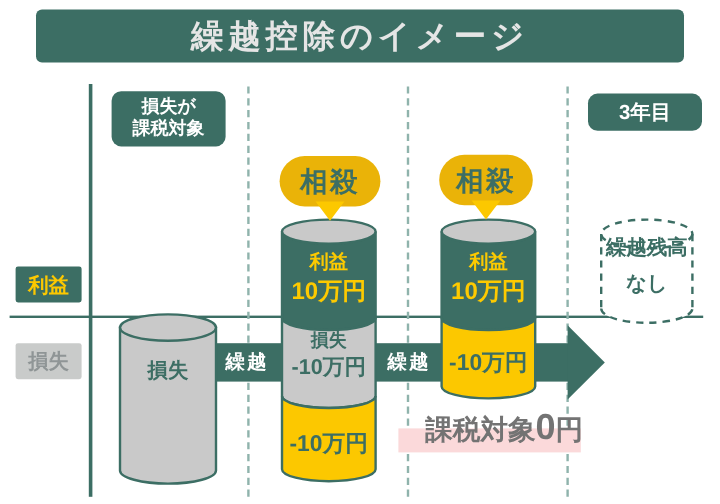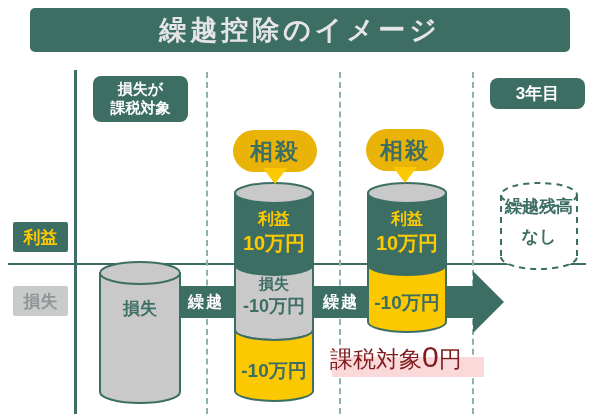--- a/index.html
+++ b/index.html
@@ -76,22 +76,22 @@
   .bub1{left:233px;top:130px;width:84px;height:42px;}
   .bub2{left:366px;top:129px;width:78px;height:42px;}
   .bubble-tail{
     position:absolute;width:0;height:0;z-index:6;
     border-left:12px solid transparent;border-right:12px solid transparent;border-top:16px solid #fcc800;
   }
   .tail1{left:263px;top:168px;} .tail2{left:393px;top:167px;}
   
   .tax-highlight{position:absolute;left:332px;top:357px;width:152px;height:20px;background:#fbd9da;z-index:5;}
   .tax-note{
-    position:absolute;left:330px;top:340px;width:156px;z-index:6;color:#7f1d1d;
-    font-weight:normal;font-size:23px;text-align:left;white-space:nowrap;
+    position:absolute;left:330px;top:340px;width:156px;z-index:6;color:#737373;
+    font-weight:bold;font-size:23px;text-align:right;white-space:nowrap;
   }
   .tax-note .zero{font-size:30px;}
 </style>
 </head>
 <body>
 
 <div class="canvas">
 
   <div class="title-banner">繰越控除のイメージ</div>
 

